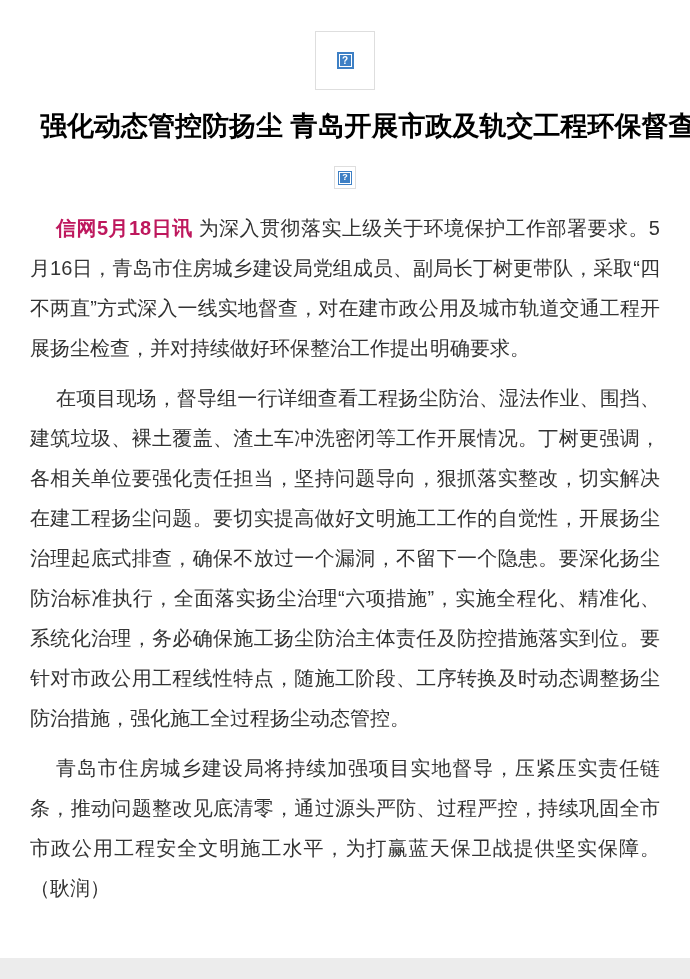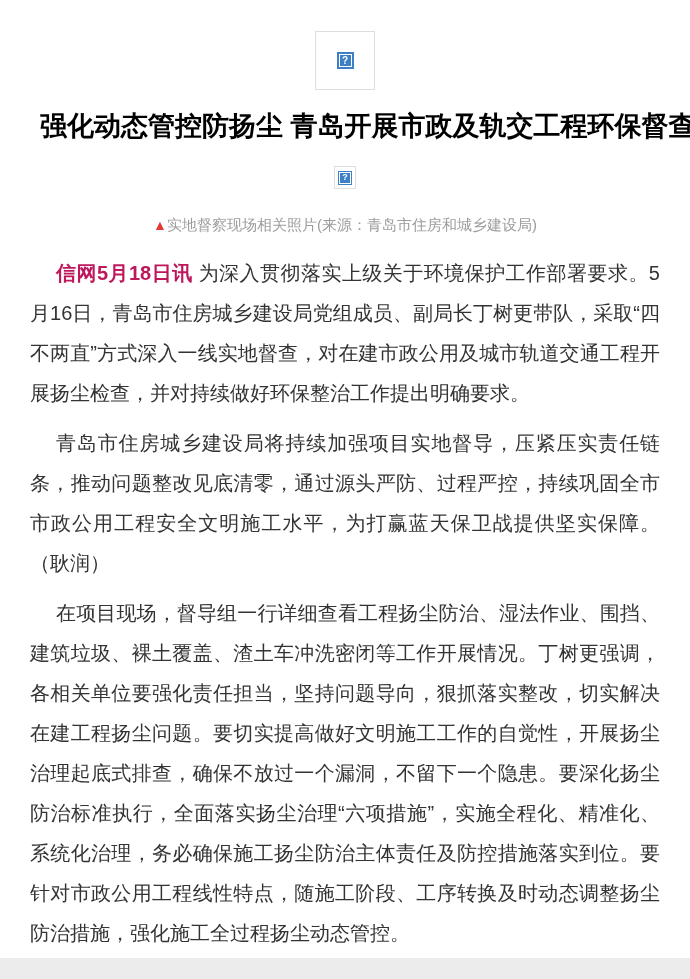--- a/index.html
+++ b/index.html
@@ -114,25 +114,22 @@
   <div class="hero-placeholder">
     <div class="broken-icon">?</div>
   </div>
 
   <h1 class="headline">强化动态管控防扬尘 青岛开展市政及轨交工程环保督查</h1>
 
   <div class="inline-placeholder">
     <div class="broken-icon small">?</div>
   </div>
 
-  <div class="caption">
-    <span class="marker" style="color: rgb(223, 58, 53);">▲</span><span>实地督察现场相关照片(来源：青岛市住房和城乡建设局)</span>
-  </div>
 
   <div class="article-body" id="article-body">
       <p><strong>信网5月18日讯</strong> 为深入贯彻落实上级关于环境保护工作部署要求。5月16日，青岛市住房城乡建设局党组成员、副局长丁树更带队，采取“四不两直”方式深入一线实地督查，对在建市政公用及城市轨道交通工程开展扬尘检查，并对持续做好环保整治工作提出明确要求。</p>
+      <p>在项目现场，督导组一行详细查看工程扬尘防治、湿法作业、围挡、建筑垃圾、裸土覆盖、渣土车冲洗密闭等工作开展情况。丁树更强调，各相关单位要强化责任担当，坚持问题导向，狠抓落实整改，切实解决在建工程扬尘问题。要切实提高做好文明施工工作的自觉性，开展扬尘治理起底式排查，确保不放过一个漏洞，不留下一个隐患。要深化扬尘防治标准执行，全面落实扬尘治理“六项措施”，实施全程化、精准化、系统化治理，务必确保施工扬尘防治主体责任及防控措施落实到位。要针对市政公用工程线性特点，随施工阶段、工序转换及时动态调整扬尘防治措施，强化施工全过程扬尘动态管控。</p>
       <p>青岛市住房城乡建设局将持续加强项目实地督导，压紧压实责任链条，推动问题整改见底清零，通过源头严防、过程严控，持续巩固全市市政公用工程安全文明施工水平，为打赢蓝天保卫战提供坚实保障。（耿润）</p>
-      <p>在项目现场，督导组一行详细查看工程扬尘防治、湿法作业、围挡、建筑垃圾、裸土覆盖、渣土车冲洗密闭等工作开展情况。丁树更强调，各相关单位要强化责任担当，坚持问题导向，狠抓落实整改，切实解决在建工程扬尘问题。要切实提高做好文明施工工作的自觉性，开展扬尘治理起底式排查，确保不放过一个漏洞，不留下一个隐患。要深化扬尘防治标准执行，全面落实扬尘治理“六项措施”，实施全程化、精准化、系统化治理，务必确保施工扬尘防治主体责任及防控措施落实到位。要针对市政公用工程线性特点，随施工阶段、工序转换及时动态调整扬尘防治措施，强化施工全过程扬尘动态管控。</p>
     </div>
 
   <div class="footer-bar" style="background: rgb(236, 236, 236);"></div>
 
 </div>
 
 </body></html>

